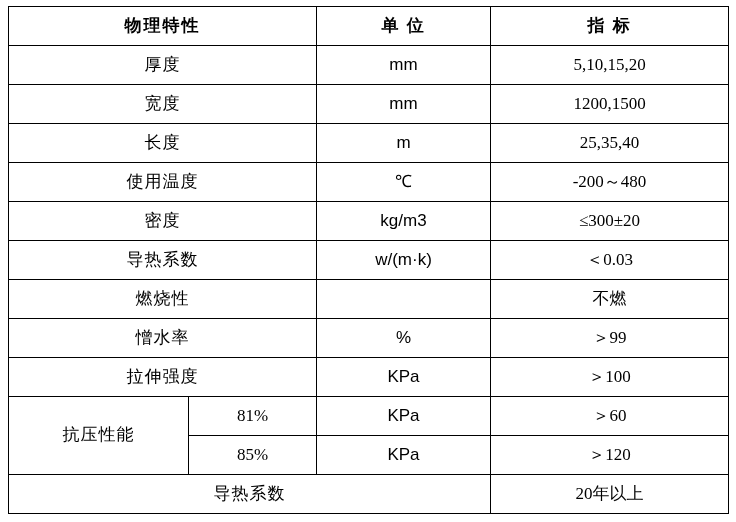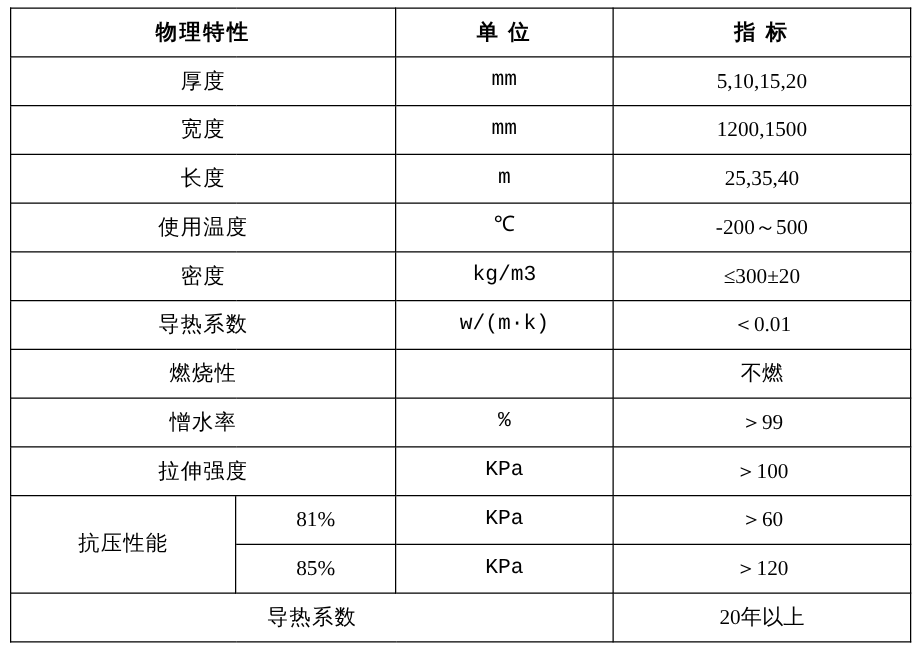--- a/index.html
+++ b/index.html
@@ -38,21 +38,21 @@
   td.head {
     font-weight: bold;
     letter-spacing: 2px;
     font-size: 17.5px;
     height: 40px;
   }
   td.label {
     letter-spacing: 1px;
   }
   td.unit {
-    font-family: Liberation Mono, monospace;
+    font-family: Liberation Sans, sans-serif;
     letter-spacing: 0px;
   }
   td.value {
     letter-spacing: 0px;
   }
   td.sub {
     letter-spacing: 0px;
   }
   .col-a { width: 180px; }
   .col-b { width: 128px; }
@@ -91,33 +91,33 @@
 
       <tr>
         <td class="label" colspan="2">长度</td>
         <td class="unit">m</td>
         <td class="value">25,35,40</td>
       </tr>
 
       <tr>
         <td class="label" colspan="2">使用温度</td>
         <td class="unit">℃</td>
-        <td class="value">-200～500</td>
+        <td class="value">-200～480</td>
       </tr>
 
       <tr>
         <td class="label" colspan="2">密度</td>
         <td class="unit">kg/m3</td>
         <td class="value">≤300±20</td>
       </tr>
 
       <tr>
         <td class="label" colspan="2">导热系数</td>
         <td class="unit">w/(m·k)</td>
-        <td class="value">＜0.01</td>
+        <td class="value">＜0.03</td>
       </tr>
 
       <tr>
         <td class="label" colspan="2">燃烧性</td>
         <td class="unit"></td>
         <td class="value">不燃</td>
       </tr>
 
       <tr>
         <td class="label" colspan="2">憎水率</td>

